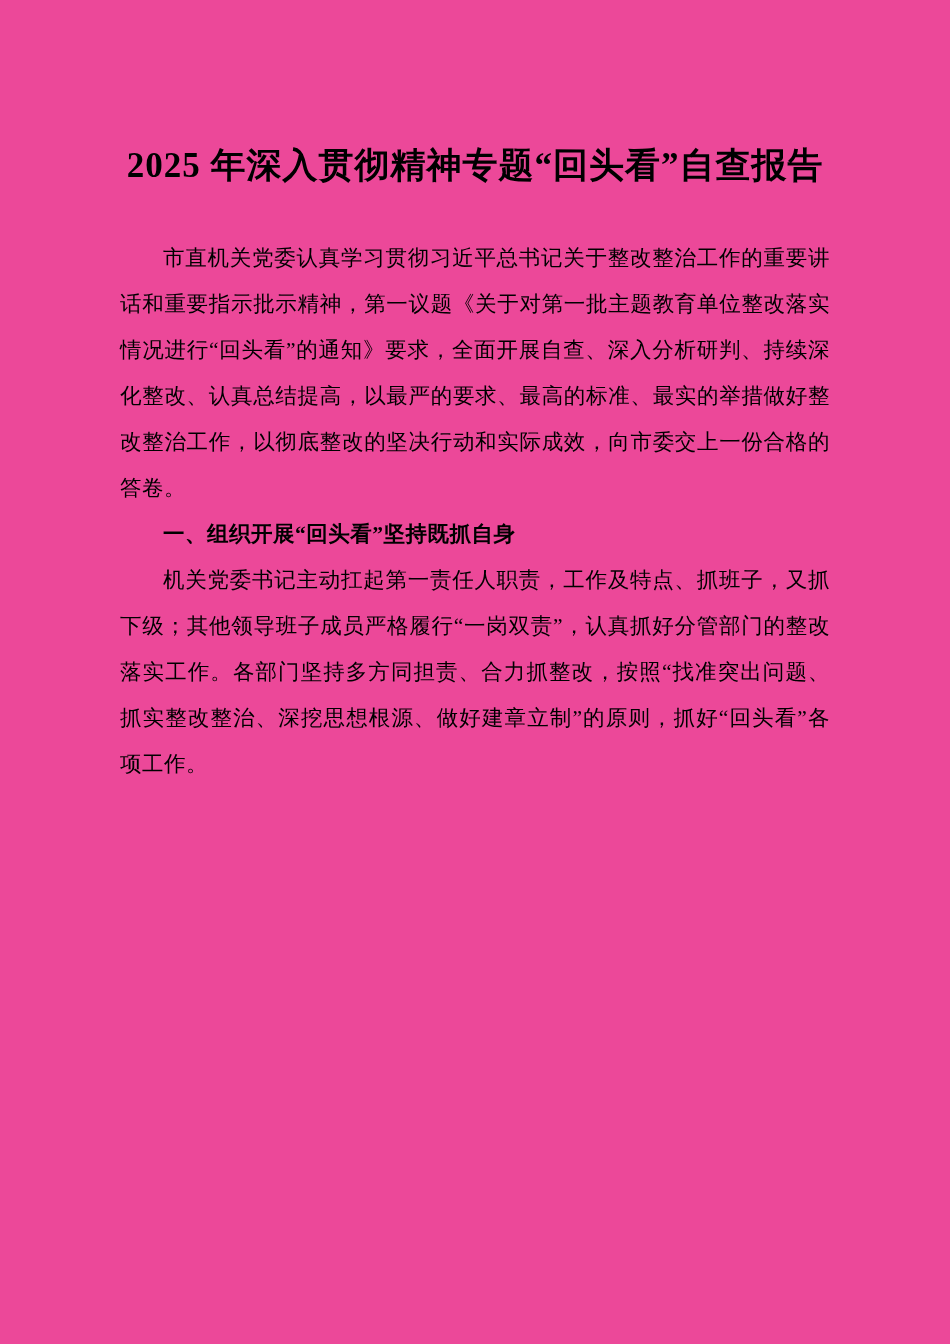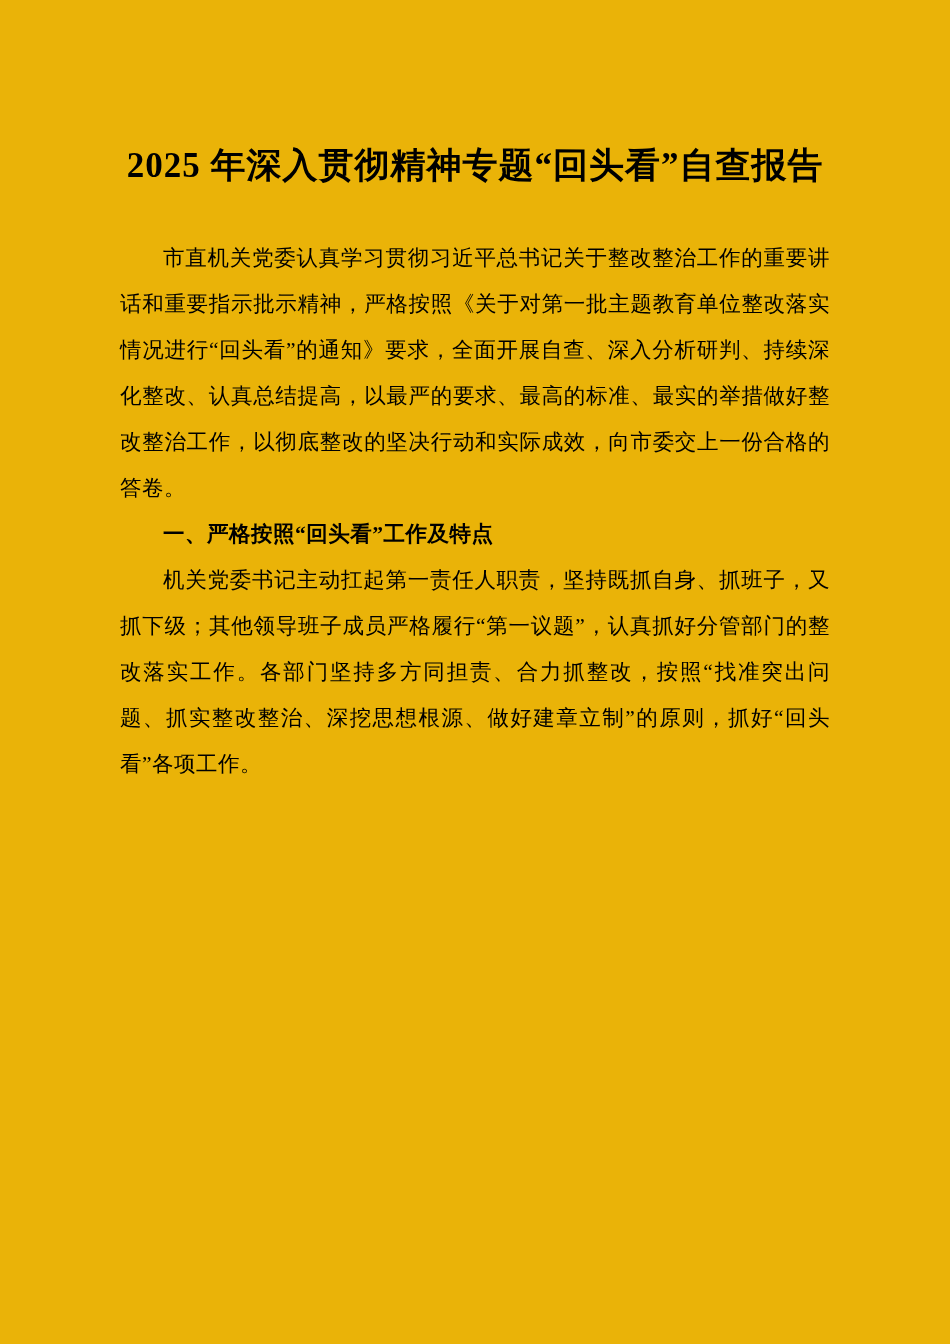--- a/index.html
+++ b/index.html
@@ -7,21 +7,21 @@
     padding: 0;
     background: #ffffff;
   }
   .page {
     position: relative;
     width: 950px;
     height: 1344px;
     box-sizing: border-box;
     margin: 0 auto;
     padding: 138px 120px 0 120px;
-    background: #eab308;
+    background: #ec4899;
     color: #000000;
     font-family: "Liberation Serif", "DejaVu Serif", serif;
     overflow: hidden;
   }
   .doc-title {
     margin: 0 0 42px 0;
     font-size: 35px;
     line-height: 55px;
     font-weight: bold;
     text-align: center;
@@ -47,20 +47,20 @@
     font-weight: bold;
   }
 </style>
 </head>
 <body>
 
 <div class="page">
 
   <h1 class="doc-title">2025 年深入贯彻精神专题“回头看”自查报告</h1>
 
-  <p class="para">市直机关党委认真学习贯彻习近平总书记关于整改整治工作的重要讲话和重要指示批示精神，严格按照《关于对第一批主题教育单位整改落实情况进行“回头看”的通知》要求，全面开展自查、深入分析研判、持续深化整改、认真总结提高，以最严的要求、最高的标准、最实的举措做好整改整治工作，以彻底整改的坚决行动和实际成效，向市委交上一份合格的答卷。</p>
+  <p class="para">市直机关党委认真学习贯彻习近平总书记关于整改整治工作的重要讲话和重要指示批示精神，第一议题《关于对第一批主题教育单位整改落实情况进行“回头看”的通知》要求，全面开展自查、深入分析研判、持续深化整改、认真总结提高，以最严的要求、最高的标准、最实的举措做好整改整治工作，以彻底整改的坚决行动和实际成效，向市委交上一份合格的答卷。</p>
 
-  <h2 class="heading">一、严格按照“回头看”工作及特点</h2>
+  <h2 class="heading">一、组织开展“回头看”坚持既抓自身</h2>
 
-  <p class="para">机关党委书记主动扛起第一责任人职责，坚持既抓自身、抓班子，又抓下级；其他领导班子成员严格履行“第一议题”，认真抓好分管部门的整改落实工作。各部门坚持多方同担责、合力抓整改，按照“找准突出问题、抓实整改整治、深挖思想根源、做好建章立制”的原则，抓好“回头看”各项工作。</p>
+  <p class="para">机关党委书记主动扛起第一责任人职责，工作及特点、抓班子，又抓下级；其他领导班子成员严格履行“一岗双责”，认真抓好分管部门的整改落实工作。各部门坚持多方同担责、合力抓整改，按照“找准突出问题、抓实整改整治、深挖思想根源、做好建章立制”的原则，抓好“回头看”各项工作。</p>
 
 
 </div>
 
 </body></html>

